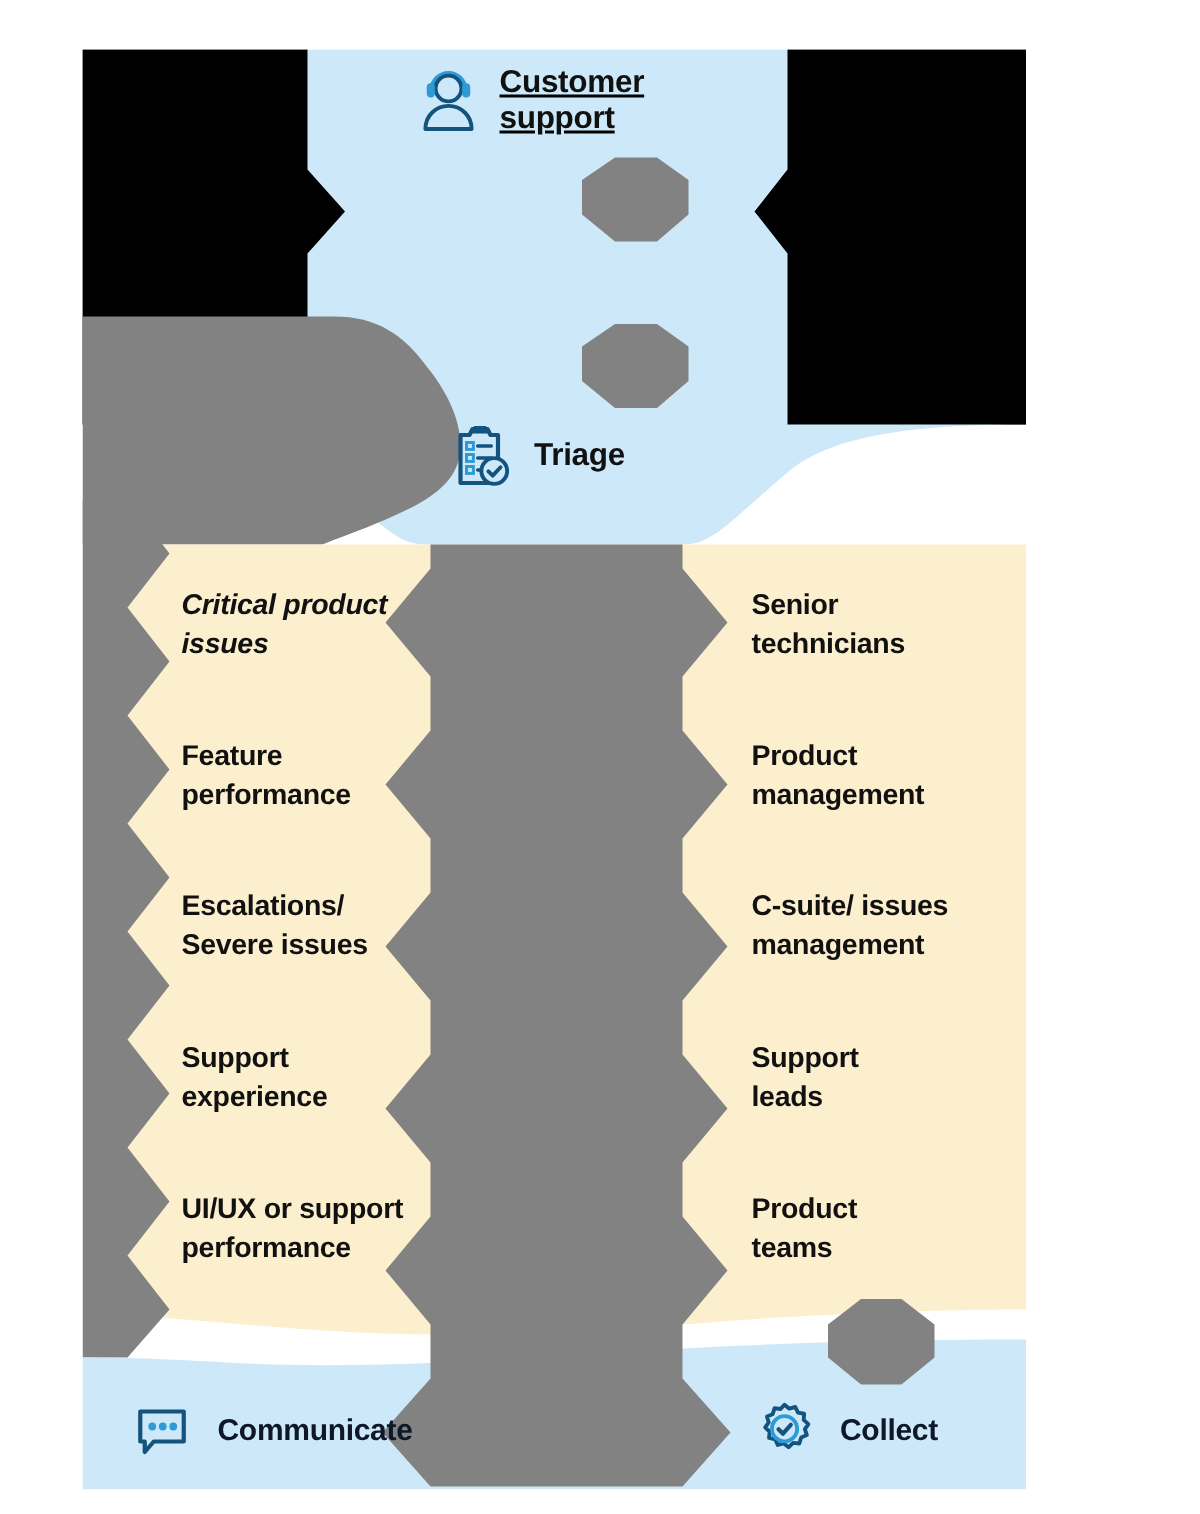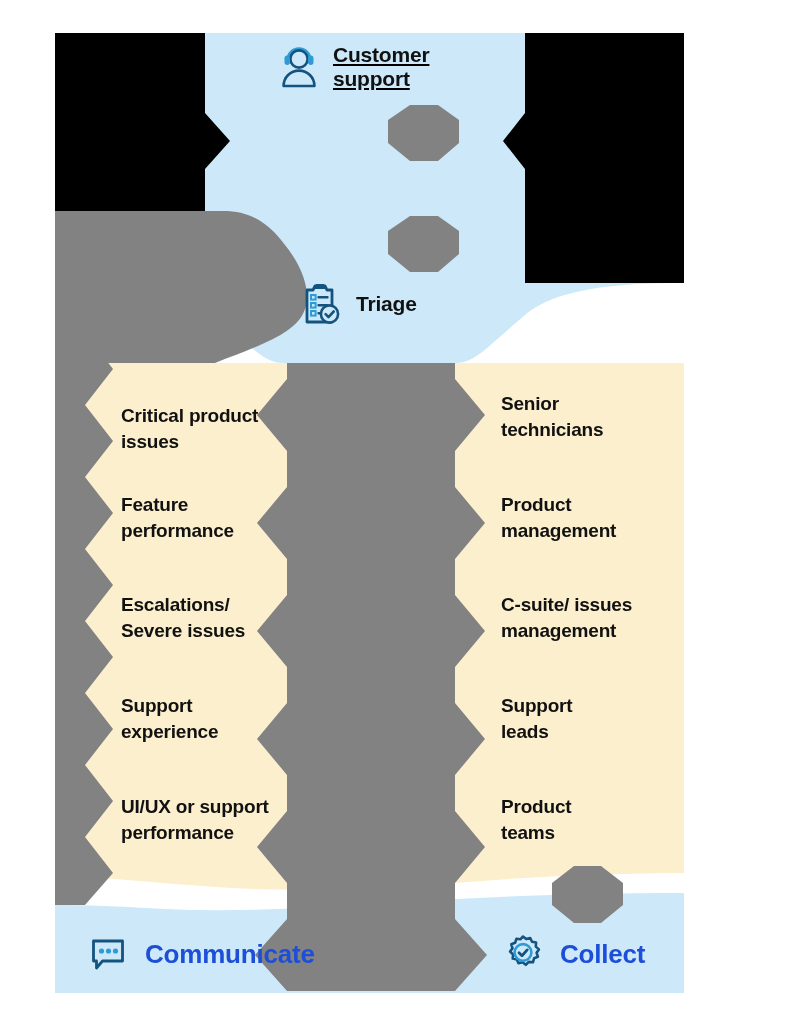--- a/index.html
+++ b/index.html
@@ -14,21 +14,21 @@
   
   .funnel-step{position:absolute;display:flex;align-items:center;gap:14px;}
   .funnel-label{font-size:21px;font-weight:bold;color:#111111;line-height:1.12;letter-spacing:-0.2px;}
 
   
   .col{position:absolute;width:215px;}
   .col-item{position:absolute;font-size:19px;font-weight:bold;color:#111111;line-height:1.36;letter-spacing:-0.2px;}
 
   
   .foot-step{position:absolute;display:flex;align-items:center;gap:16px;}
-  .foot-label{font-size:26px;font-weight:bold;color:#1d4ed8;letter-spacing:-0.2px;}
+  .foot-label{font-size:20px;font-weight:bold;color:#0f172a;letter-spacing:-0.2px;}
 
   .ico{display:block;flex:none;}
 </style>
 </head>
 <body>
 
 <div id="stage">
 
   <div class="canvas">
 
@@ -127,21 +127,21 @@
         <path d="M18.5 16.3h9M18.5 24.3h9M18.5 32.3h4" stroke="#15537f" stroke-width="2.4" stroke-linecap="round"></path>
         <circle cx="29.5" cy="33" r="8.6" fill="#cde9f9" stroke="#15537f" stroke-width="2.6"></circle>
         <path d="M25.6 33.2l2.9 2.9 5.2-5.6" fill="none" stroke="#15537f" stroke-width="2.6" stroke-linecap="round" stroke-linejoin="round"></path>
       </svg>
       <div class="funnel-label">
         <div>Triage</div>
       </div>
     </div>
 
     <div class="col" style="left:66px;top:350px;">
-      <div class="col-item" style="top:20px;left:0;">
+      <div class="col-item" style="top:8px;left:0;font-style:italic;">
         <div>Critical product</div>
         <div>issues</div>
       </div>
       <div class="col-item" style="top:109px;left:0;">
         <div>Feature</div>
         <div>performance</div>
       </div>
       <div class="col-item" style="top:209px;left:0;">
         <div>Escalations/</div>
         <div>Severe issues</div>

